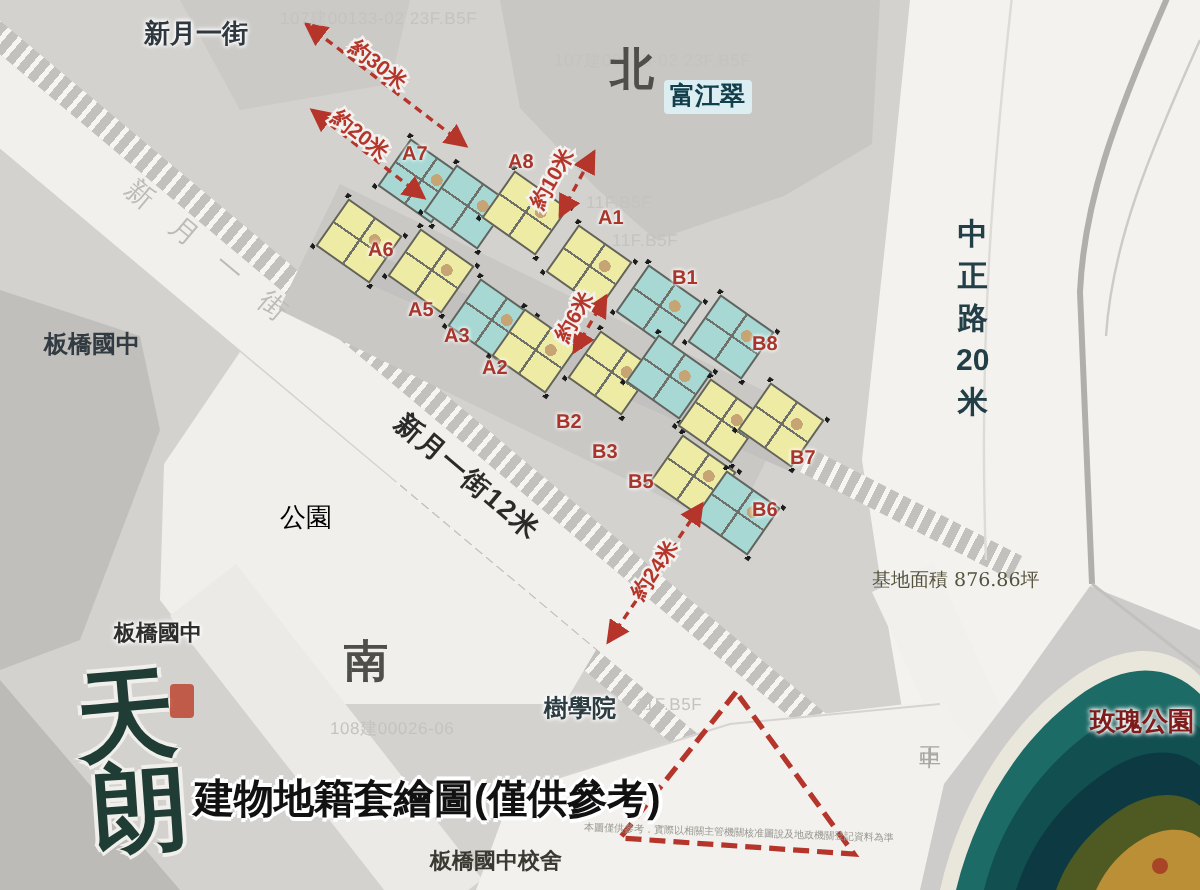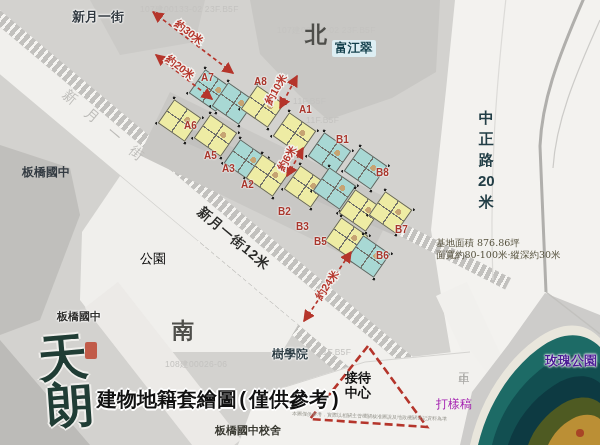--- a/index.html
+++ b/index.html
@@ -46,31 +46,31 @@
        radial-gradient(circle 2.5px at 0% 100%, #1c1c1c 98%, rgba(0,0,0,0)),
        radial-gradient(circle 2.5px at 100% 100%, #1c1c1c 98%, rgba(0,0,0,0));}
   .uy{background-color:#eeeca4;}
   .uc{background-color:#a8d8d4;}
   
   .lbl{position:absolute;color:#000000;white-space:nowrap;}
   .halo{text-shadow:0 0 2px #fff,0 0 2px #fff,0 0 3px #fff;}
   .bl{position:absolute;font-size:10px;font-weight:bold;color:#a8362c;
       text-shadow:0 0 2px #fff,0 0 2px #fff;white-space:nowrap;}
   .faint{position:absolute;font-size:8.5px;color:#c4c3c0;letter-spacing:.3px;white-space:nowrap;}
-  .serif{font-family:"DejaVu Serif","Liberation Serif",serif;}
+  .serif{font-family:"DejaVu Serif","Liberation Serif",serif;margin-top:48px;}
   .compass{font-size:22px;font-weight:bold;color:#4e4e4a;}
   .chip{background:#ddeef3;color:#123f4b;font-weight:bold;font-size:12.5px;
         padding:0 3px;border-radius:2px;}
   .street-name{transform:rotate(40deg);transform-origin:0 0;font-size:13.5px;font-weight:bold;
                color:#2a2a28;letter-spacing:1px;}
   .street-faint{transform:rotate(40deg);transform-origin:0 0;font-size:14px;color:#bcbbb8;
                 letter-spacing:15px;}
   .cz{display:flex;flex-direction:column;align-items:center;gap:5px;
       color:#223e46;font-weight:bold;font-size:15px;line-height:16px;}
-  .title{font-family:Liberation Mono, monospace;font-size:20px;font-weight:900;color:#111;
+  .title{font-family:Liberation Sans, sans-serif;font-size:20px;font-weight:900;color:#111;
          text-shadow:-2px 0 0 #fff,2px 0 0 #fff,0 -2px 0 #fff,0 2px 0 #fff,1px 1px 0 #fff,-1px -1px 0 #fff;
          white-space:nowrap;}
   .logo-ch{font-family:"DejaVu Serif","Liberation Serif",serif;font-weight:bold;color:#203d35;
            text-shadow:-2px 0 0 #f0efec,2px 0 0 #f0efec,0 -2px 0 #f0efec,0 2px 0 #f0efec;line-height:1;}
   .seal{position:absolute;left:85px;top:342px;width:12px;height:17px;background:#bd4731;
         border-radius:2px;opacity:.85;}
   .vert{writing-mode:vertical-rl;text-orientation:upright;}
   .reception{font-size:13px;font-weight:900;color:#111;line-height:15px;text-align:center;}
   .disc{position:absolute;left:292px;top:414px;width:220px;font-size:5px;color:#98978f;
         transform:rotate(2deg);white-space:nowrap;}
@@ -180,48 +180,43 @@
 
   <span class="lbl halo" style="left:72px;top:8px;font-size:13px;font-weight:bold;color:#30383f">新月一街</span>
   <span class="lbl compass" style="left:305px;top:20px">北</span>
   <span class="abs chip" style="left:332px;top:40px">富江翠</span>
   <div class="abs" style="left:8px;top:164px;width:76px;text-align:center;font-size:12px;font-weight:bold;color:#333b42">
     <div>板橋國中</div>
   </div>
   <span class="lbl" style="left:140px;top:250px;font-size:13px">公園</span>
   <span class="lbl compass" style="left:172px;top:316px">南</span>
   <span class="lbl halo" style="left:272px;top:346px;font-size:12px;font-weight:bold;color:#2c3c43">樹學院</span>
-  <span class="lbl halo" style="left:545px;top:352px;font-size:13px;font-weight:bold;color:#4c1d95">玫瑰公園</span>
+  <span class="lbl halo" style="left:545px;top:352px;font-size:13px;font-weight:bold;color:#7f1d1d">玫瑰公園</span>
   <span class="lbl" style="left:215px;top:423px;font-size:11px;font-weight:bold;color:#3a3a32">板橋國中校舍</span>
   <span class="lbl serif" style="left:436px;top:396px;font-size:12px;color:#a21caf">打樣稿</span>
 
   <div class="abs serif" style="left:436px;top:237px;font-size:9.5px;color:#56523e;line-height:12px">
     <div>基地面積 876.86坪</div>
-    <div>面寬約80-100米·縱深約30米</div>
   </div>
 
   <span class="bl" style="left:201px;top:72px">A7</span>
   <span class="bl" style="left:254px;top:76px">A8</span>
   <span class="bl" style="left:299px;top:104px">A1</span>
   <span class="bl" style="left:184px;top:120px">A6</span>
   <span class="bl" style="left:204px;top:150px">A5</span>
   <span class="bl" style="left:222px;top:163px">A3</span>
   <span class="bl" style="left:241px;top:179px">A2</span>
   <span class="bl" style="left:336px;top:134px">B1</span>
   <span class="bl" style="left:376px;top:167px">B8</span>
   <span class="bl" style="left:395px;top:224px">B7</span>
   <span class="bl" style="left:278px;top:206px">B2</span>
   <span class="bl" style="left:296px;top:221px">B3</span>
   <span class="bl" style="left:314px;top:236px">B5</span>
   <span class="bl" style="left:376px;top:250px">B6</span>
 
-  <div class="abs reception" style="left:336px;top:370px;width:44px">
-    <div>接待</div>
-    <div>中心</div>
-  </div>
 
   <div class="abs" style="left:42px;top:309px;width:74px;text-align:center;font-size:11px;font-weight:bold;color:#2e2e2c">
     <div class="halo">板橋國中</div>
   </div>
   <span class="abs logo-ch" style="left:38px;top:333px;font-size:50px;transform:rotate(-5deg)">天</span>
   <span class="abs logo-ch" style="left:47px;top:381px;font-size:47px;transform:rotate(-4deg)">朗</span>
   <div class="seal"></div>
 
   <span class="abs title" style="left:97px;top:386px">建物地籍套繪圖(僅供參考)</span>
 

